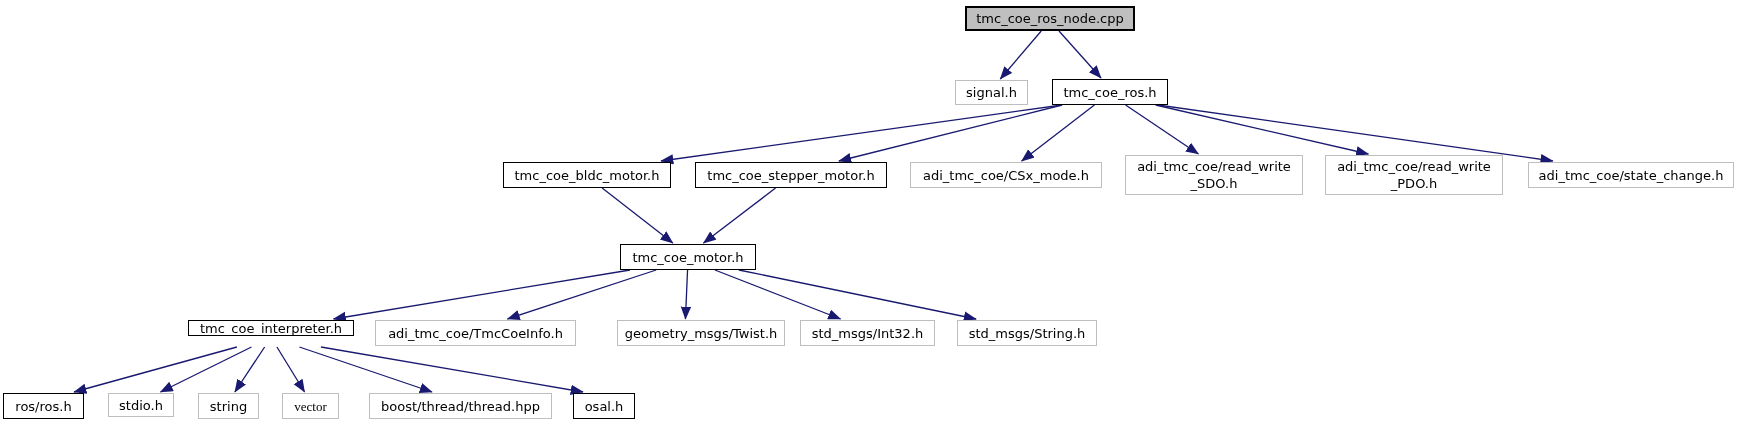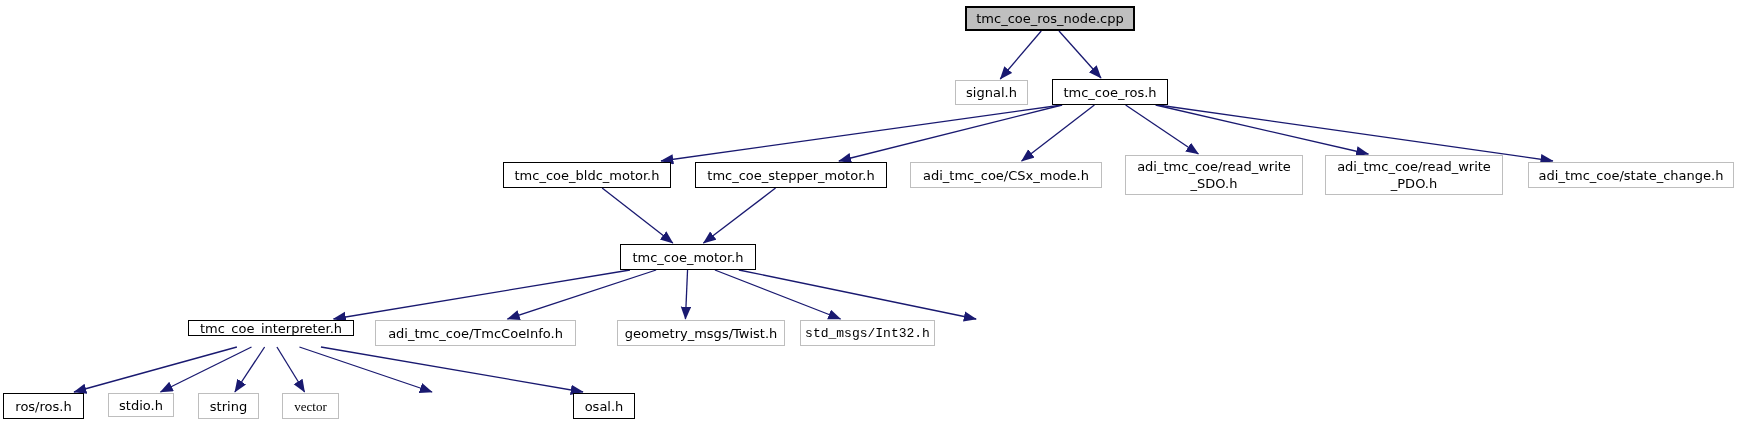--- a/index.html
+++ b/index.html
@@ -92,19 +92,21 @@
     <div class="node ext" style="left: 910px; top: 162px; width: 192px; height: 26px;">adi_tmc_coe/CSx_mode.h</div>
     <div class="node ext" style="left: 1125px; top: 155px; width: 178px; height: 40px;">adi_tmc_coe/read_write
 _SDO.h</div>
     <div class="node ext" style="left: 1325px; top: 155px; width: 178px; height: 40px;">adi_tmc_coe/read_write
 _PDO.h</div>
     <div class="node ext" style="left: 1528px; top: 162px; width: 206px; height: 26px;">adi_tmc_coe/state_change.h</div>
     <div class="node doc" style="left: 620px; top: 244px; width: 136px; height: 26px;">tmc_coe_motor.h</div>
     <div class="node doc" style="left: 188px; top: 320px; width: 166px; height: 16px;">tmc_coe_interpreter.h</div>
     <div class="node ext" style="left: 375px; top: 320px; width: 201px; height: 26px;">adi_tmc_coe/TmcCoeInfo.h</div>
     <div class="node ext" style="left: 601px; top: 320px; width: 168px; height: 26px; margin-left: 16px;">geometry_msgs/Twist.h</div>
-    <div class="node ext" style="left: 800px; top: 320px; width: 135px; height: 26px; font-family: Liberation Mono, monospace;">std_msgs/Int32.h</div>
+    <div class="node ext" style="left: 800px; top: 320px; width: 135px; height: 26px;">std_msgs/Int32.h</div>
+    <div class="node ext" style="left: 957px; top: 320px; width: 140px; height: 26px;">std_msgs/String.h</div>
     <div class="node doc" style="left: 3px; top: 393px; width: 81px; height: 26px;">ros/ros.h</div>
     <div class="node ext" style="left: 108px; top: 393px; width: 66px; height: 24px;">stdio.h</div>
     <div class="node ext" style="left: 198px; top: 393px; width: 61px; height: 26px;">string</div>
     <div class="node ext" style="left: 282px; top: 393px; width: 57px; height: 26px; font-family: Liberation Serif, serif;">vector</div>
+    <div class="node ext" style="left: 369px; top: 393px; width: 183px; height: 26px;">boost/thread/thread.hpp</div>
     <div class="node doc" style="left: 573px; top: 393px; width: 62px; height: 26px;">osal.h</div>
   </div>
 
 </body></html>

